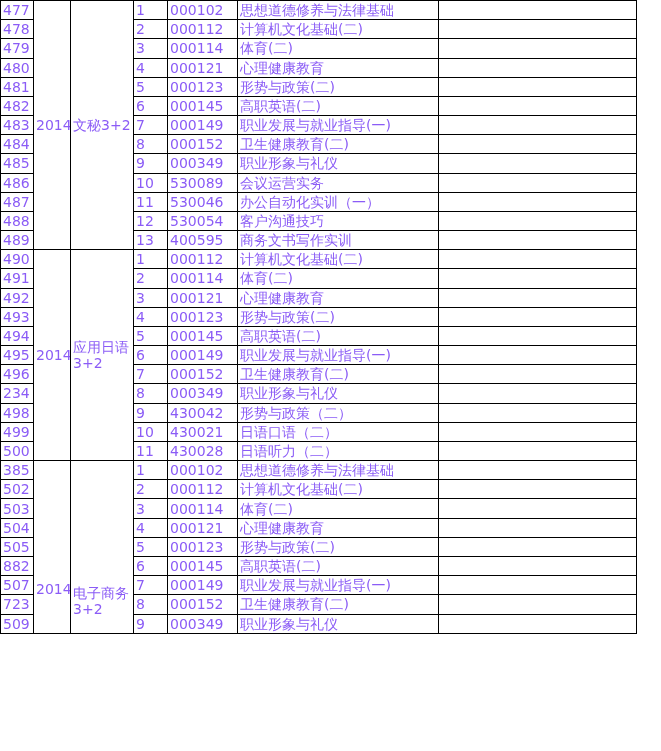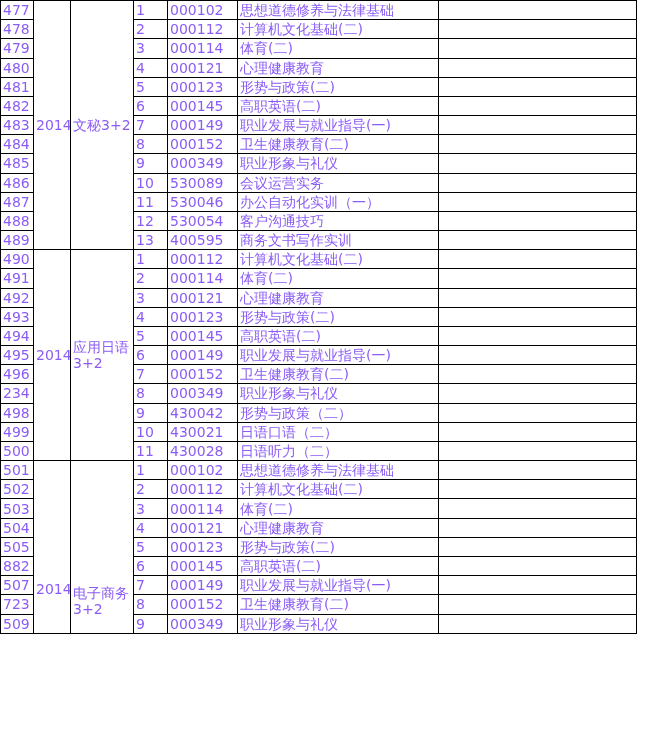--- a/index.html
+++ b/index.html
@@ -225,21 +225,21 @@
           <td></td>
         </tr>
         <tr>
           <td>500</td>
           <td>11</td>
           <td>430028</td>
           <td>日语听力（二）</td>
           <td></td>
         </tr>
         <tr>
-          <td>501</td>
+          <td>385</td>
           <td class="year-cell valign-bottom" rowspan="9">2014</td>
           <td class="program-cell valign-bottom" rowspan="9">电子商务<br>3+2</td>
           <td>1</td>
           <td>000102</td>
           <td>思想道德修养与法律基础</td>
           <td></td>
         </tr>
         <tr>
           <td>502</td>
           <td>2</td>

